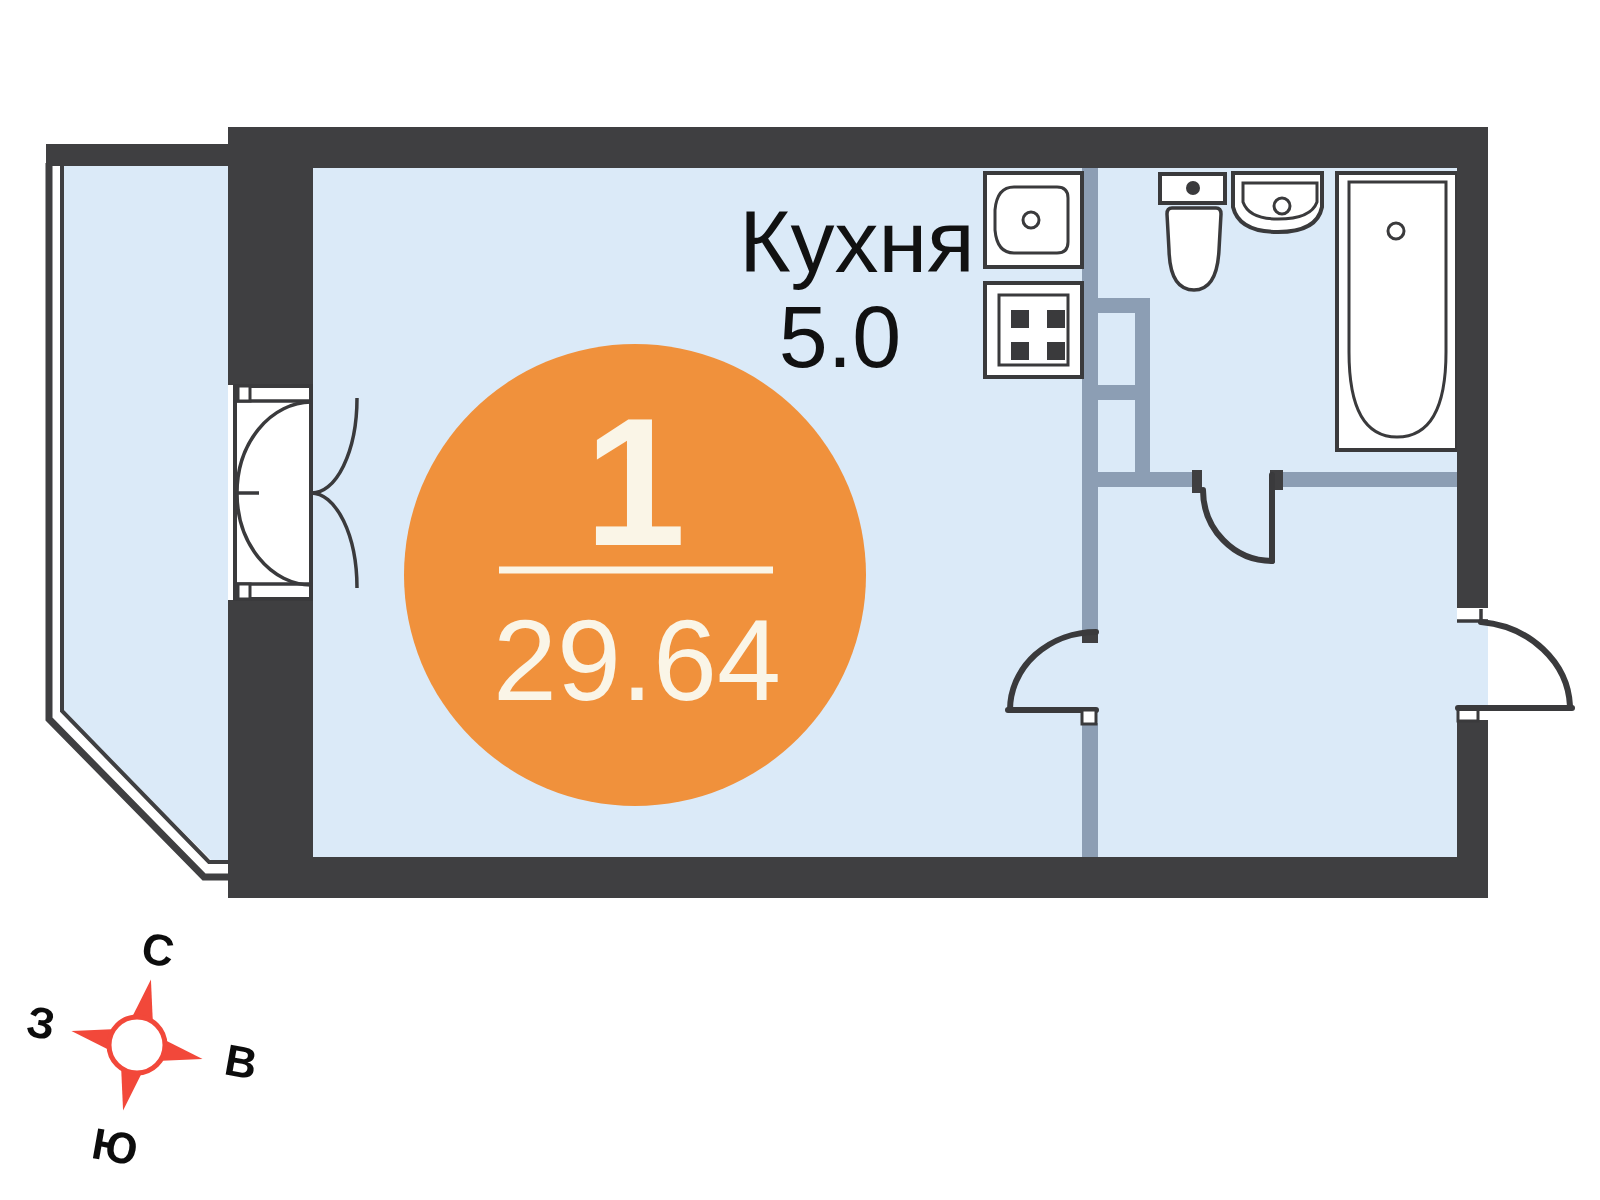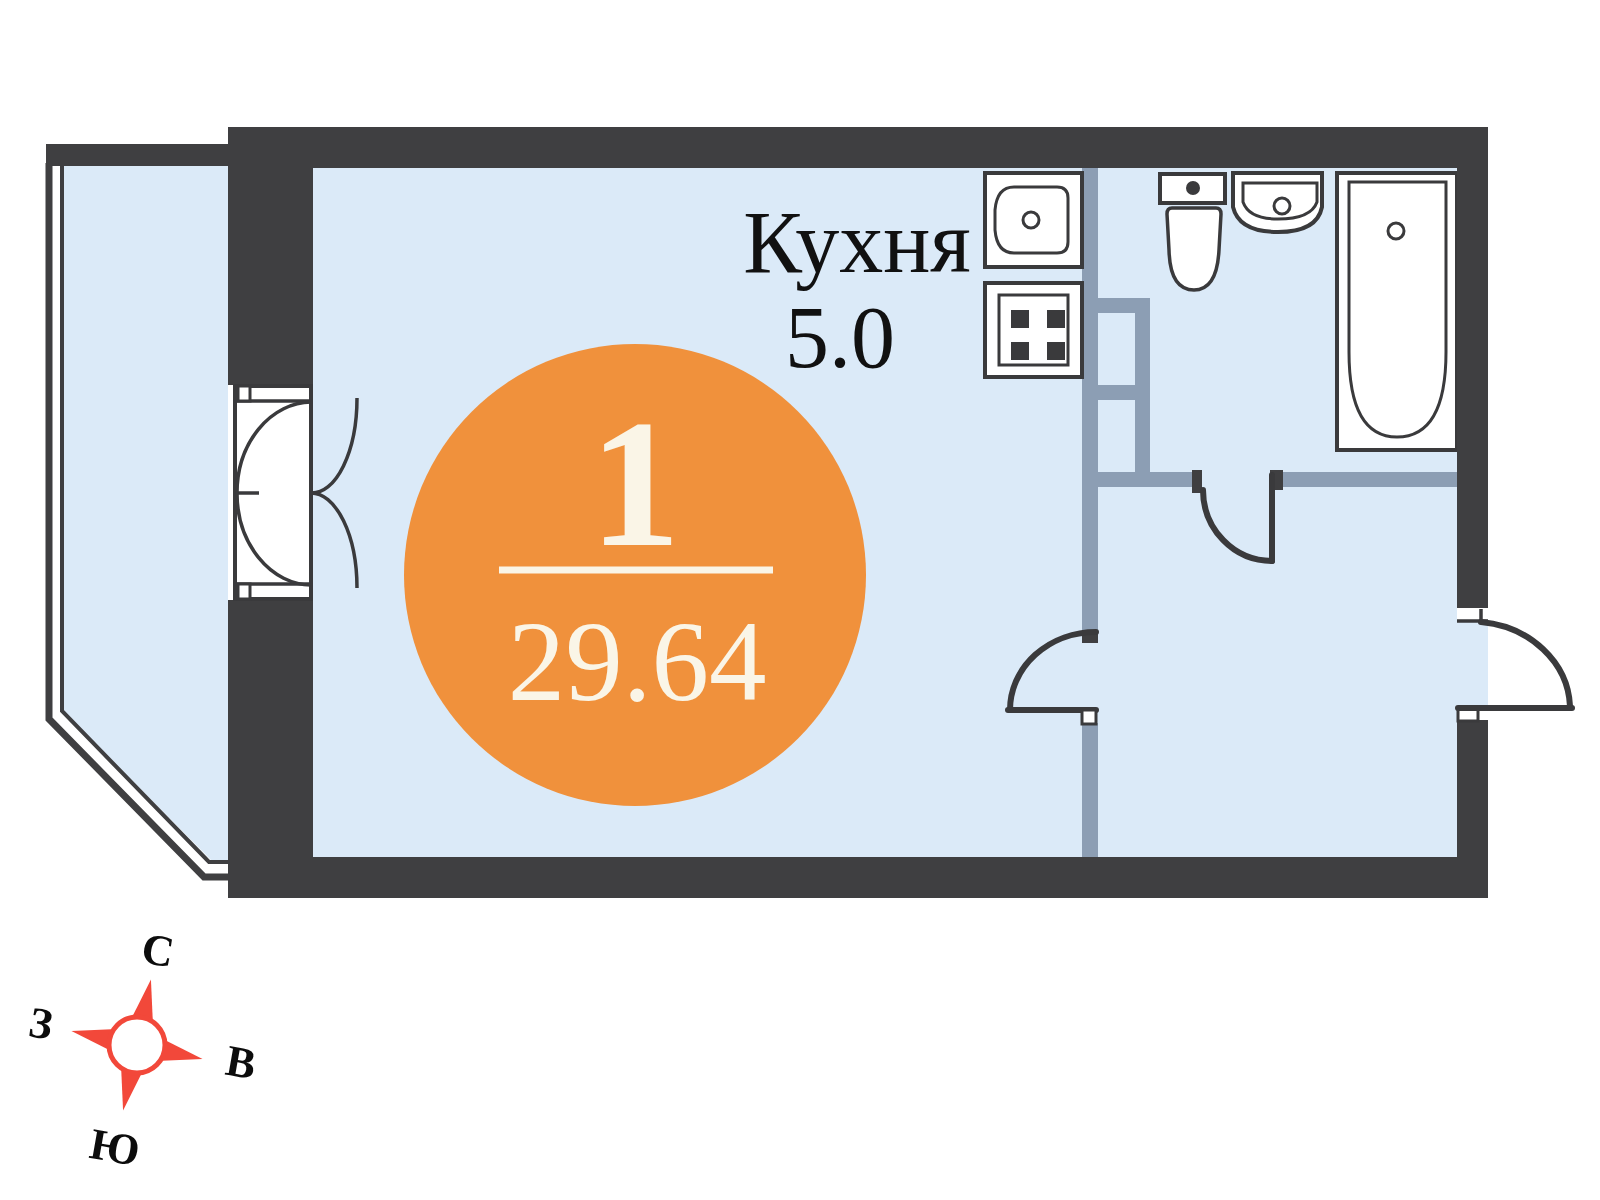--- a/index.html
+++ b/index.html
@@ -1,17 +1,17 @@
 <!DOCTYPE html>
 <html style="--c-background: #ffffff; --c-wall: #3f3f41; --c-line: #3a3a3c; --c-partition: #8c9eb4; --c-room: #dbeaf8; --c-accent: #f0913c; --c-badge-text: #faf5e7; --c-compass-red: #f2483a; --c-label: #111111;"><head>
 <meta charset="utf-8">
 <style>
   html,body{margin:0;padding:0;background:var(--c-background,#ffffff);}
   .stage{position:relative;width:1600px;height:1200px;background:var(--c-background,#ffffff);
-         font-family:Liberation Serif, serif;}
+         font-family:Liberation Sans, sans-serif;}
   svg{display:block}
   .wall{fill:var(--c-wall,#3f3f41);}
   .part{fill:var(--c-partition,#8c9eb4);}
   .room{fill:var(--c-room,#dbeaf8);}
   .bal-outer{fill:none;stroke:var(--c-wall,#3f3f41);stroke-width:7;}
   .bal-inner{fill:none;stroke:var(--c-wall,#3f3f41);stroke-width:4;}
   .fix{fill:#ffffff;stroke:var(--c-line,#3a3a3c);stroke-width:4;}
   .fix-thin{fill:#ffffff;stroke:var(--c-line,#3a3a3c);stroke-width:3;}
   .burner{fill:var(--c-line,#3a3a3c);}
   .door{fill:none;stroke:var(--c-line,#3a3a3c);stroke-width:6;stroke-linecap:round;}

